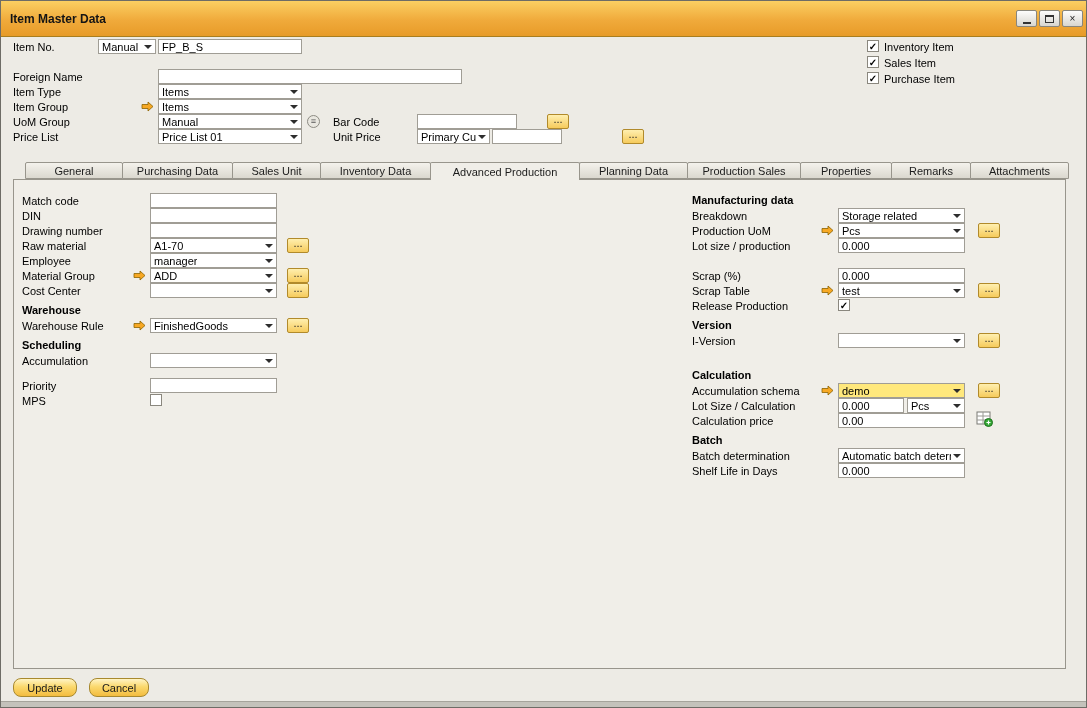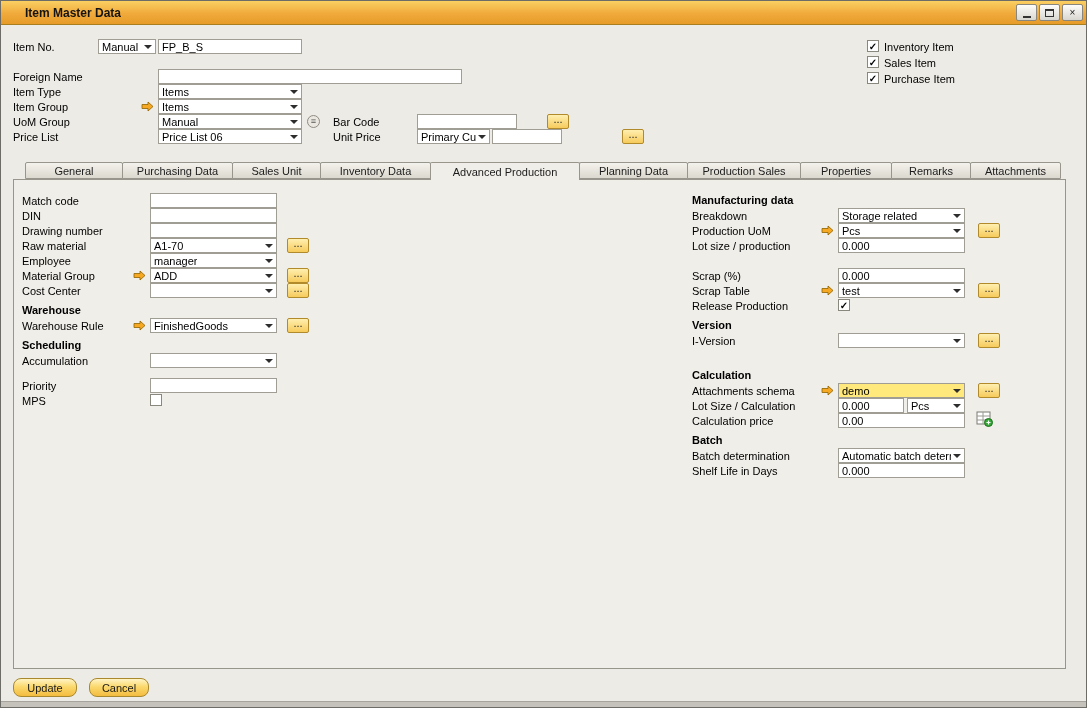--- a/index.html
+++ b/index.html
@@ -1,22 +1,22 @@
 <!DOCTYPE html>
 <html><head>
 <meta charset="utf-8">
 <style>
   * { box-sizing: border-box; margin: 0; padding: 0; }
   body { margin: 0; background: #8a8a8a; font-family: "Liberation Sans", sans-serif; }
   .window { position: relative; width: 1087px; height: 708px; background: #EDEBE5;
             border: 1px solid #6e6c66; overflow: hidden; }
-  .titlebar { position: absolute; top: 0; left: 0; right: 0; height: 24px;
+  .titlebar { position: absolute; top: 0; left: 0; right: 0; height: 36px;
               background: linear-gradient(#FBCF62, #F0AA3B 55%, #E79B28);
               border-bottom: 1px solid #A87E1F; display: flex; align-items: center;
-              padding: 0 3px 0 24px; }
+              padding: 0 3px 0 9px; }
   .title { flex: 1; font-size: 12px; font-weight: bold; color: #141414; }
   .winbtn { width: 21px; height: 17px; margin-left: 2px; border: 1px solid #88867d;
             border-radius: 2px; background: linear-gradient(#fdfdfc, #d8d6cf);
             display: flex; align-items: center; justify-content: center;
             font-size: 10px; color: #222; }
   .ic-min { width: 8px; height: 2px; background: #333; margin-top: 8px; }
   .ic-max { width: 9px; height: 8px; border: 1px solid #333; border-top-width: 2px; }
 
   .lbl { position: absolute; font-size: 11px; line-height: 13px; color: #000; white-space: nowrap; }
   .sect { position: absolute; font-size: 11px; line-height: 13px; font-weight: bold; color: #000; white-space: nowrap; }
@@ -110,42 +110,42 @@
     <span class="val">Manual</span>
       <span class="tri"></span>
   </div>
   <span class="circ" style="left:306px;top:114px">≡</span>
   <span class="lbl" style="left:332px;top:115px">Bar Code</span>
   <input class="input" style="left: 416px; top: 113px; width: 100px;" value="">
   <div class="dots" style="left:546px;top:113px">...</div>
 
   <span class="lbl" style="left:12px;top:130px">Price List</span>
   <div class="combo" style="left:157px;top:128px;width:144px">
-    <span class="val">Price List 06</span>
+    <span class="val">Price List 01</span>
       <span class="tri"></span>
   </div>
   <span class="lbl" style="left:332px;top:130px">Unit Price</span>
   <div class="combo" style="left:416px;top:128px;width:73px">
     <span class="val">Primary Curr</span>
       <span class="tri"></span>
   </div>
   <input class="input" style="left: 491px; top: 128px; width: 70px;" value="">
   <div class="dots" style="left:621px;top:128px">...</div>
 
   <div class="tabs" style="left:12px;top:161px">
     <div class="tab" style="width:98px">General</div>
     <div class="tab" style="width:111px">Purchasing Data</div>
     <div class="tab" style="width:89px">Sales Unit</div>
     <div class="tab" style="width:111px">Inventory Data</div>
     <div class="tab active" style="width:150px">Advanced Production</div>
     <div class="tab" style="width:109px">Planning Data</div>
     <div class="tab" style="width:114px">Production Sales</div>
     <div class="tab" style="width:92px">Properties</div>
     <div class="tab" style="width:80px">Remarks</div>
-    <div class="tab" style="width:91px">Attachments</div>
+    <div class="tab" style="width:99px">Attachments</div>
   </div>
 
   <div class="panel">
 
     <span class="lbl" style="left:8px;top:15px">Match code</span>
     <input class="input" style="left: 136px; top: 13px; width: 127px;" value="">
 
     <span class="lbl" style="left:8px;top:30px">DIN</span>
     <input class="input" style="left: 136px; top: 28px; width: 127px;" value="">
 
@@ -249,21 +249,21 @@
 
     <span class="lbl" style="left:678px;top:155px">I-Version</span>
     <div class="combo" style="left:824px;top:153px;width:127px">
       <span class="val"></span>
         <span class="tri"></span>
     </div>
     <div class="dots" style="left:964px;top:153px">...</div>
 
     <span class="sect" style="left:678px;top:189px">Calculation</span>
 
-    <span class="lbl" style="left:678px;top:205px">Attachments schema</span>
+    <span class="lbl" style="left:678px;top:205px">Accumulation schema</span>
     <svg class="larr" style="left:807px;top:205px" width="13" height="11" viewBox="0 0 13 11">
         <path d="M1 3.5h6V1l5 4.5-5 4.5V7.5H1z" fill="#F7A823" stroke="#8a6200" stroke-width="0.8"></path>
       </svg>
     <div class="combo hl" style="left:824px;top:203px;width:127px">
       <span class="val">demo</span>
         <span class="tri"></span>
     </div>
     <div class="dots" style="left:964px;top:203px">...</div>
 
     <span class="lbl" style="left:678px;top:220px">Lot Size / Calculation</span>

